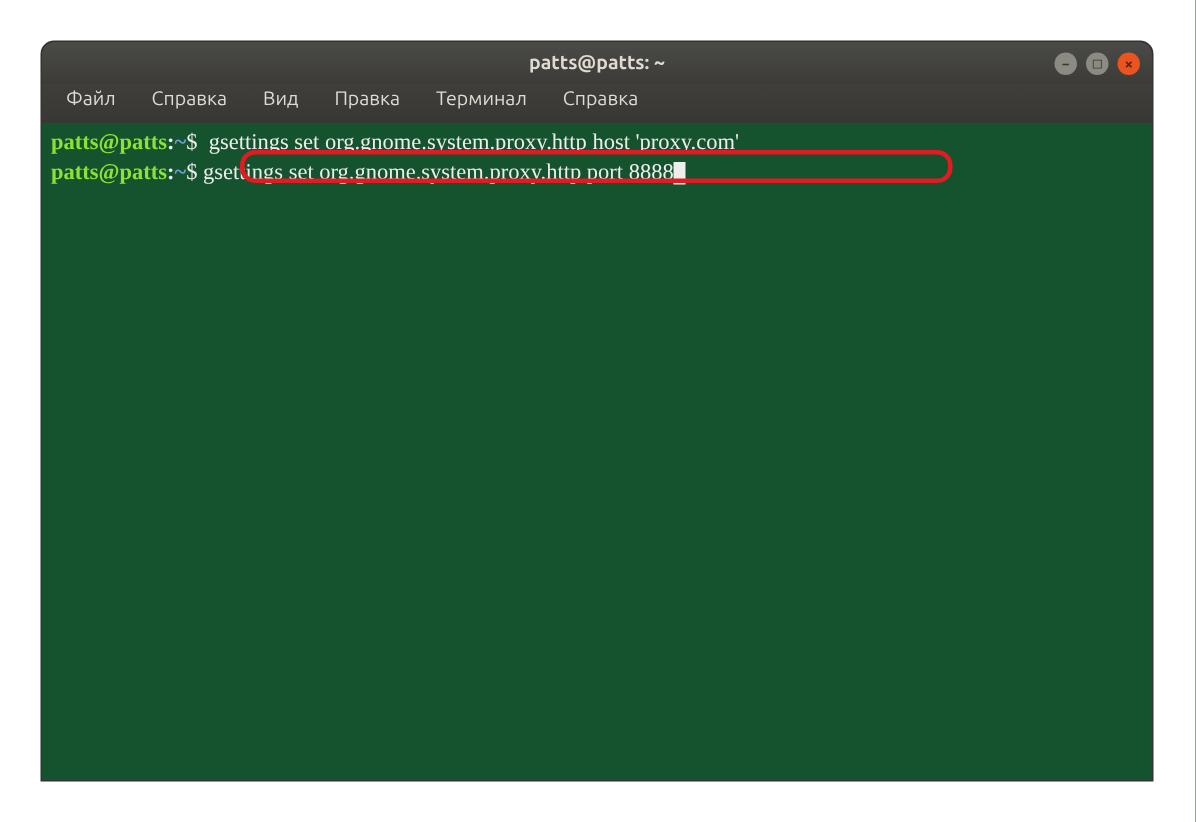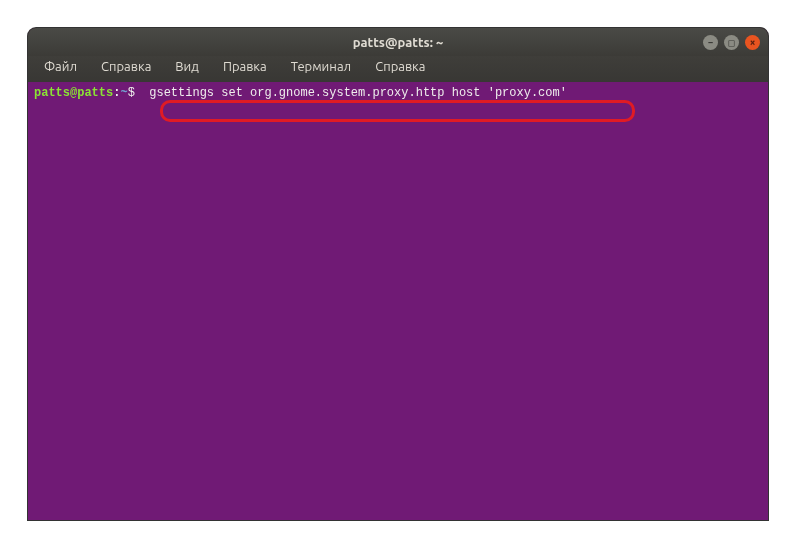--- a/index.html
+++ b/index.html
@@ -69,26 +69,26 @@
     }
     .menu-item {
       color: #dfdbd2;
       font-family: 'Ubuntu', sans-serif;
       font-size: 13px;
       padding: 3px 8px;
       cursor: pointer;
     }
     .terminal-body {
       padding: 4px 6px;
-      font-family: Liberation Mono, monospace;
-      font-size: 12px;
+      font-family: Liberation Serif, serif;
+      font-size: 15px;
       line-height: 1.3;
       color: #eeeeec;
       height: calc(100% - 54px);
-      background: #701a75;
+      background: #14532d;
       position: relative;
     }
     .line {
       white-space: pre;
       display: block;
     }
     .prompt-user { color: #8ae234; font-weight: bold; }
     .prompt-colon { color: #eeeeec; font-weight: bold; }
     .prompt-path { color: #729fcf; font-weight: bold; }
     .prompt-dollar { color: #eeeeec; }
@@ -128,15 +128,16 @@
   <div class="menubar">
     <span class="menu-item">Файл</span>
     <span class="menu-item">Справка</span>
     <span class="menu-item">Вид</span>
     <span class="menu-item">Правка</span>
     <span class="menu-item">Терминал</span>
     <span class="menu-item">Справка</span>
   </div>
   <div class="terminal-body">
     <span class="line"><span class="prompt-user">patts@patts</span><span class="prompt-colon">:</span><span class="prompt-path">~</span><span class="prompt-dollar">$</span><span class="cmd">  gsettings set org.gnome.system.proxy.http host 'proxy.com'</span></span>
+    <span class="line"><span class="prompt-user">patts@patts</span><span class="prompt-colon">:</span><span class="prompt-path">~</span><span class="prompt-dollar">$</span><span class="cmd"> gsettings set org.gnome.system.proxy.http port 8888</span><span class="cursor"></span></span>
     <div class="highlight-box" style="left:132px; top:18px; width:475px; height:22px;"></div>
   </div>
 </div>
 
 </body></html>

